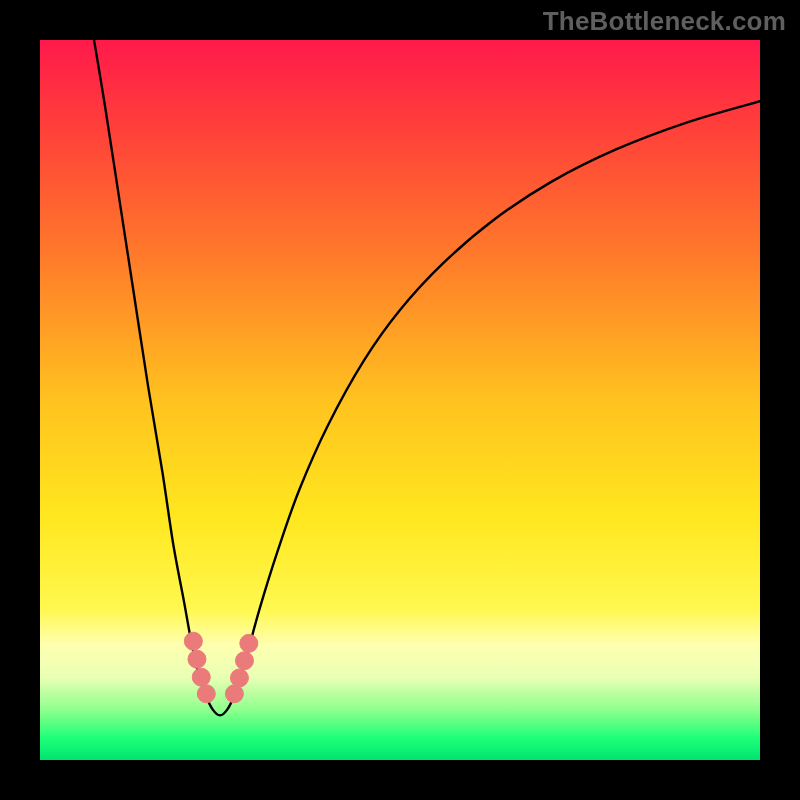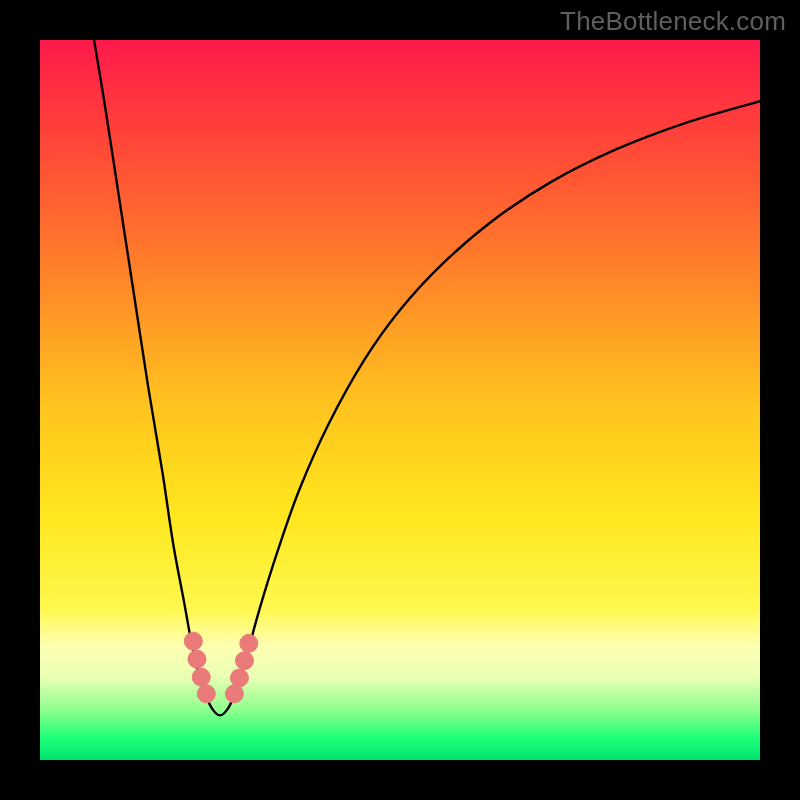--- a/index.html
+++ b/index.html
@@ -25,21 +25,21 @@
     top: 40px;
     width: 720px;
     height: 720px;
   }
   .watermark {
     position: absolute;
     top: 6px;
     right: 14px;
     color: #5f5f5f;
     font-size: 26px;
-    font-weight: 400;
+    font-weight: 700;
     letter-spacing: 0.2px;
     user-select: none;
   }
 </style>
 </head>
 <body>
 
 <div class="frame">
   <svg class="plot" width="720" height="720" viewBox="0 0 720 720">
     <defs>

